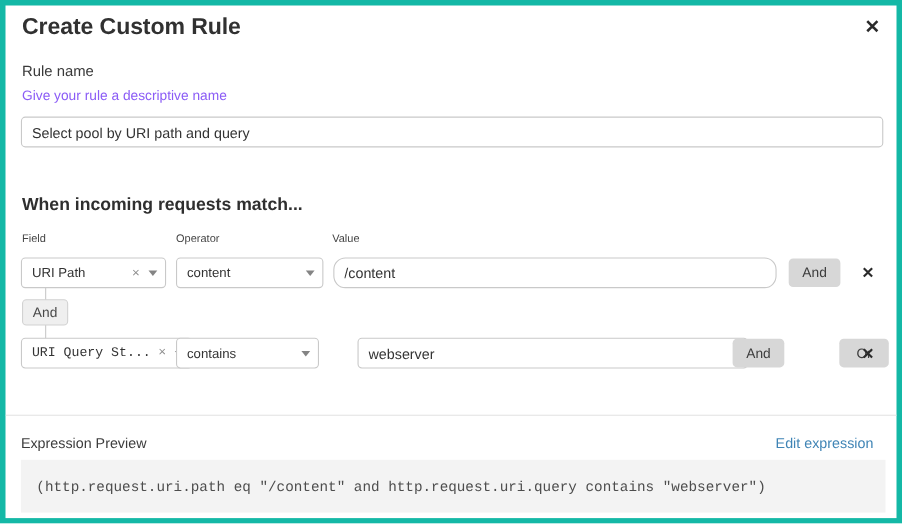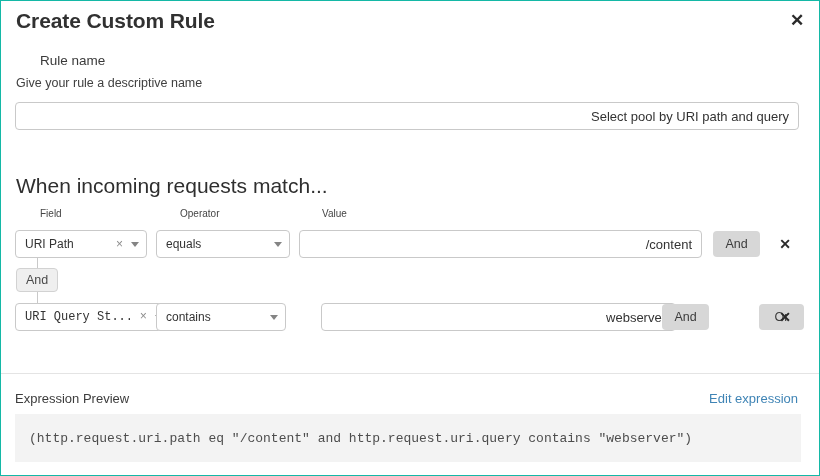--- a/index.html
+++ b/index.html
@@ -14,21 +14,21 @@
     color: #333333;
     overflow: hidden;
   }
 
   .dialog {
     position: relative;
     width: 820px;
     height: 476px;
     box-sizing: border-box;
     background: #ffffff;
-    border: 1px solid #14b8a6;
+    border: 5px solid #14b8a6;
     overflow: hidden;
   }
 
   
   .dialog-title {
     position: absolute;
     left: 15px;
     top: 8px;
     font-size: 21px;
     font-weight: bold;
@@ -49,57 +49,55 @@
     font-size: 17px;
     font-weight: bold;
     line-height: 1;
   }
 
   
   .field-label {
     position: absolute;
     font-size: 13.5px;
     color: #3a3a3a;
-    margin-left: 24px;
   }
   .field-sublabel {
     position: absolute;
     font-size: 12.5px;
-    color: #404040;
+    color: #8b5cf6;
   }
   #rule-name-label { left: 15px; top: 52px; }
   #rule-name-sublabel { left: 15px; top: 75px; }
 
   .text-input {
     position: absolute;
     box-sizing: border-box;
     height: 28px;
     border: 1px solid #c9c9c9;
     border-radius: 4px;
     background: #ffffff;
     font-family: "Liberation Sans", sans-serif;
     font-size: 13px;
     color: #333333;
     padding: 0 9px;
     outline: none;
-    text-align: right;
   }
   #rule-name-input {
     left: 14px;
     top: 101px;
     width: 784px;
   }
 
   
   .section-title {
     position: absolute;
     left: 15px;
     top: 173px;
-    font-size: 21px;
-    font-weight: normal;
+    font-size: 16px;
+    font-weight: bold;
     color: #2f2f2f;
   }
 
   .col-label { font-size: 10px; color: #454545; }
   #label-field { left: 15px; top: 207px; }
   #label-operator { left: 155px; top: 207px; }
   #label-value { left: 297px; top: 207px; }
 
   
   .select {
@@ -133,21 +131,21 @@
     width: 0;
     height: 0;
     border-left: 4.5px solid transparent;
     border-right: 4.5px solid transparent;
     border-top: 5px solid #848484;
     margin-left: 2px;
   }
 
   #field-select-1 { left: 14px;  top: 229px; width: 132px; }
   #op-select-1    { left: 155px; top: 229px; width: 134px; }
-  #value-input-1  { left: 298px; top: 229px; width: 403px; }
+  #value-input-1  { left: 298px; top: 229px; width: 403px; border-radius: 11px; }
 
   #field-select-2 { left: 14px;  top: 302px; width: 156px; font-family: Liberation Mono, monospace; }
   #op-select-2    { left: 155px; top: 302px; width: 130px; }
   #value-input-2  { left: 298px; top: 302px; width: 355px; margin-left: 22px; }
 
   
   .connector-line {
     position: absolute;
     width: 1px;
     background: #c9c9c9;
@@ -270,21 +268,21 @@
   <div class="col-label field-label" id="label-field">Field</div>
   <div class="col-label field-label" id="label-operator">Operator</div>
   <div class="col-label field-label" id="label-value">Value</div>
 
   <div class="select" id="field-select-1">
     <span class="select-text">URI Path</span>
     <span class="select-clear">×</span>
     <span class="caret"></span>
   </div>
   <div class="select" id="op-select-1">
-    <span class="select-text">equals</span>
+    <span class="select-text">content</span>
     <span class="caret"></span>
   </div>
   <input class="text-input" id="value-input-1" type="text" value="/content" style="">
   <button class="pill-btn" id="and-btn-1">And</button>
   <div class="row-delete" id="delete-row-1">✕</div>
 
   <div class="connector-line" id="conn-line-top"></div>
   <div class="connector-badge">And</div>
   <div class="connector-line" id="conn-line-bottom"></div>
 

